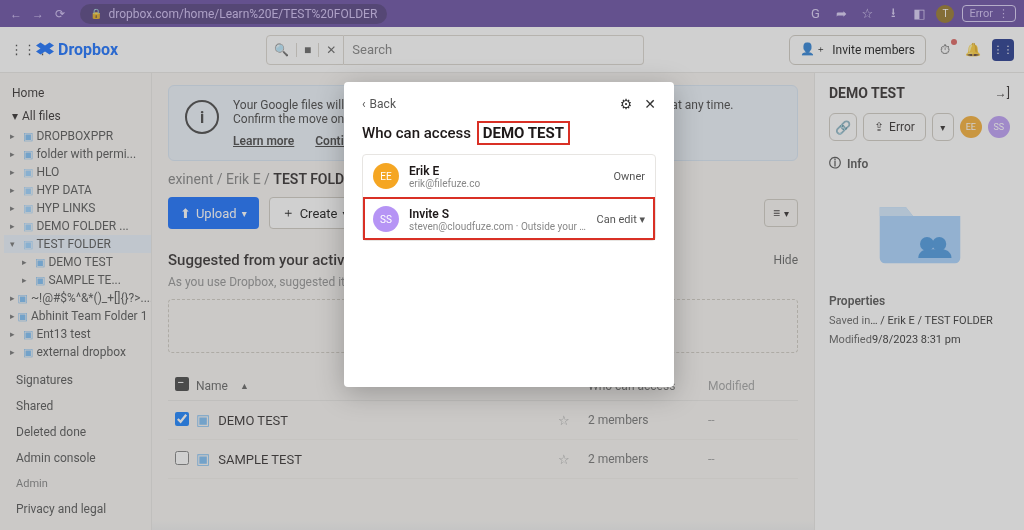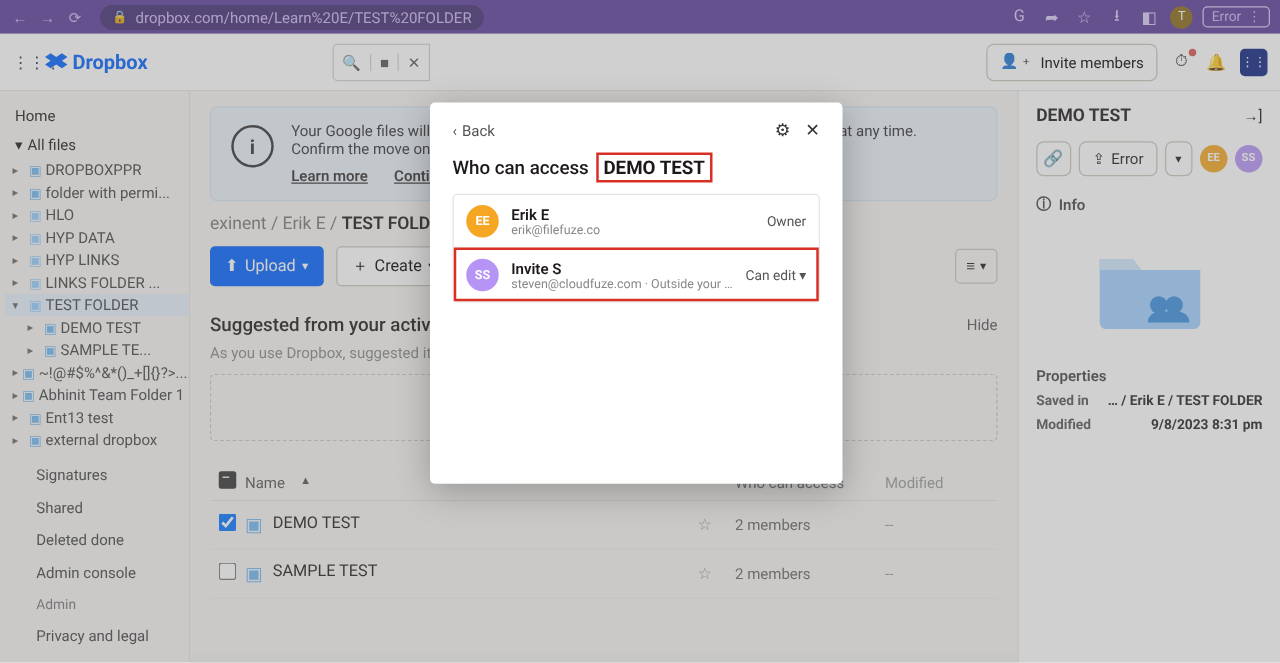--- a/index.html
+++ b/index.html
@@ -34,21 +34,21 @@
   .main { display:flex; height: calc(530px - 27px - 46px); position:relative;}
   .sidebar { width: 152px; background:#f7f5f2; border-right:1px solid #e7e5e2; padding: 8px 0; overflow:hidden; font-size:12px;}
   .sidebar .top-link{padding:5px 12px; color:#1e1919;}
   .sidebar .sec-head{padding:4px 12px; display:flex; align-items:center; gap:4px;}
   .tree{padding-left:4px;}
   .tree-row{display:flex;align-items:center;padding:2px 4px; gap:3px; white-space:nowrap; overflow:hidden; text-overflow:ellipsis; color:#444;}
   .tree-row .caret{width:10px;font-size:9px;color:#666;}
   .tree-row .foldr{color:#92ceff;font-size:11px;}
   .tree-row .foldr.shared{color:#71b8f5;}
   .tree-row.selected{background:#e6f0fb;}
-  .sidebar .btm-link{padding:6px 29px;color:#444;}
+  .sidebar .btm-link{padding:6px 16px;color:#444;}
   .sidebar .btm-link.small{font-size:11px;color:#777;}
 
   .content { flex:1; padding: 12px 16px; position:relative; overflow:hidden;}
 
   .info-banner{ background:#eaf1f9; border:1px solid #d5e4f3; border-radius:6px; padding:12px 16px; display:flex; gap:14px; align-items:flex-start; font-size:12px; color:#333;}
   .info-banner .icn{width:34px;height:34px;border:2px solid #333;border-radius:50%;display:flex;align-items:center;justify-content:center;font-weight:bold;font-size:16px;flex-shrink:0;margin-top:2px;}
   .info-banner .lnks{margin-top:8px;}
   .info-banner .lnks span{margin-right:18px;font-weight:600;text-decoration:underline;cursor:pointer;}
 
   .crumbs{margin-top:10px;color:#777;font-size:14px;}
@@ -66,45 +66,45 @@
   .dashed-box{border:1px dashed #cbc6bd;height:54px;margin-top:10px;border-radius:4px;}
 
   .tbl{margin-top:18px;}
   .tbl-head{display:flex;align-items:center;padding:6px 0;border-bottom:1px solid #e7e5e2;font-size:12px;color:#555;}
   .tbl-head .cb{width:28px;text-align:center;}
   .tbl-head .cb-box{width:14px;height:14px;background:#333;display:inline-block;border-radius:2px;position:relative;}
   .tbl-head .cb-box::after{content:"−";color:#fff;position:absolute;top:-2px;left:2px;font-size:13px;}
   .tbl-row{display:flex;align-items:center;padding:10px 0;border-bottom:1px solid #f0ede8;font-size:13px;}
   .tbl-row .cb{width:28px;text-align:center;}
   .tbl-row .cb input{width:14px;height:14px;}
-  .col-name{flex:1;display:flex;gap:8px;}
+  .col-name{flex:1;display:flex;align-items:center;gap:8px;}
   .col-star{width:30px;color:#999;}
   .col-who{width:120px;color:#666;font-size:12px;}
   .col-mod{width:90px;color:#999;font-size:12px;}
   .shared-folder-icn{color:#71b8f5;font-size:15px;}
   .view-toggle{margin-left:auto;border:1px solid #cbc6bd;height:28px;padding:0 8px;border-radius:4px;display:flex;align-items:center;gap:4px;font-size:12px;}
 
   
   .detail{width:210px;border-left:1px solid #e7e5e2;background:#fff;padding:12px 14px;font-size:12px;}
   .detail-head{display:flex;justify-content:space-between;align-items:center;margin-bottom:12px;}
   .detail-head h3{font-size:14px;font-weight:700;}
   .detail-btns{display:flex;align-items:center;gap:6px;margin-bottom:12px;}
   .icn-btn{border:1px solid #cbc6bd;width:28px;height:28px;border-radius:6px;display:flex;align-items:center;justify-content:center;font-size:13px;cursor:pointer;}
   .share-btn{border:1px solid #cbc6bd;height:28px;padding:0 10px;border-radius:6px;display:flex;align-items:center;gap:5px;cursor:pointer;}
-  .av{width:22px;height:22px;border-radius:50%;font-size:9px;font-weight:700;color:#fff;display:flex;align-items:center;justify-content:center;}
+  .av{width:22px;height:22px;border-radius:50%;font-size:9px;font-weight:400;color:#fff;display:flex;align-items:center;justify-content:center;}
   .av.ee{background:#f5a623;}
   .av.ss{background:#b694f5;}
   .detail .sec{margin-top:14px;}
   .detail .sec-h{display:flex;align-items:center;gap:6px;font-weight:600;color:#444;}
   .big-folder{height:100px;margin-top:8px;display:flex;align-items:center;justify-content:center;}
   .big-folder svg{width:90px;height:70px;}
   .tags-row{display:flex;justify-content:space-between;align-items:center;}
   .tags-row .hint{color:#888;font-size:10px;cursor:pointer;}
   .tag-input{border:1px solid #cbc6bd;width:100%;height:26px;padding:0 6px;margin-top:4px;font-size:11px;color:#888;}
-  .prop-row{display:flex;justify-content:space-between;margin-top:6px;color:#555;font-size:11px;font-weight:bold;}
+  .prop-row{display:flex;margin-top:6px;color:#555;font-size:11px;}
   .prop-row .v{color:#222;}
   .detail .desc{color:#888;margin-top:12px;font-size:11px;}
 
   
   .overlay{position:absolute;inset:0;background:rgba(120,120,120,0.35);}
   .modal{position:absolute;top:82px;left:344px;width:330px;height:305px;background:#fff;border-radius:4px;box-shadow:0 6px 28px rgba(0,0,0,0.25);padding:14px 18px;}
   .modal-top{display:flex;align-items:center;justify-content:space-between;font-size:12px;color:#555;}
   .modal-top .back{display:flex;align-items:center;gap:4px;cursor:pointer;}
   .modal-top .ricons{display:flex;gap:12px;}
   .modal-top .ricons span{cursor:pointer;font-size:14px;color:#333;}
@@ -156,20 +156,21 @@
         <path fill="#0061fe" d="M6 2 0 6l6 4-6 4 6 4 6-4 6 4 6-4-6-4 6-4-6-4-6 4Z"></path>
       </svg>
     <span>Dropbox</span>
   </span>
   <div class="search-wrap">
     <div class="search-btns">
       <span>🔍</span>
       <span>■</span>
       <span>✕</span>
     </div>
+    <input class="search-input" placeholder="Search" style="">
   </div>
   <div class="app-bar-right">
     <button class="invite-btn">
       <span>👤﹢</span>
       <span>Invite members</span>
     </button>
     <span class="app-icon bell-wrap">⏱<span class="bell-dot"></span></span>
     <span class="app-icon">🔔</span>
     <span class="avatar-sq">⋮⋮</span>
   </div>
@@ -205,21 +206,21 @@
           <span>HYP DATA</span>
         </div>
         <div class="tree-row" style="padding-left: 6px;">
           <span class="caret">▸</span>
           <span class="foldr">▣</span>
           <span>HYP LINKS</span>
         </div>
         <div class="tree-row" style="padding-left: 6px;">
           <span class="caret">▸</span>
           <span class="foldr">▣</span>
-          <span>LINKS FOLDER ...</span>
+          <span>DEMO FOLDER ...</span>
         </div>
         <div class="tree-row selected" style="padding-left: 6px;">
           <span class="caret">▾</span>
           <span class="foldr">▣</span>
           <span>TEST FOLDER</span>
         </div>
         <div class="tree-row" style="padding-left: 18px;">
           <span class="caret">▸</span>
           <span class="foldr shared">▣</span>
           <span>DEMO TEST</span>

